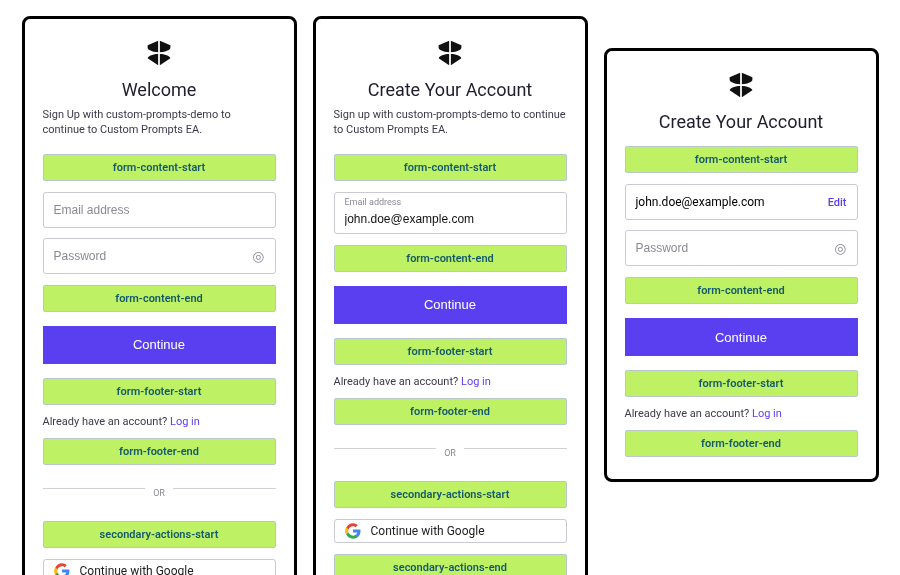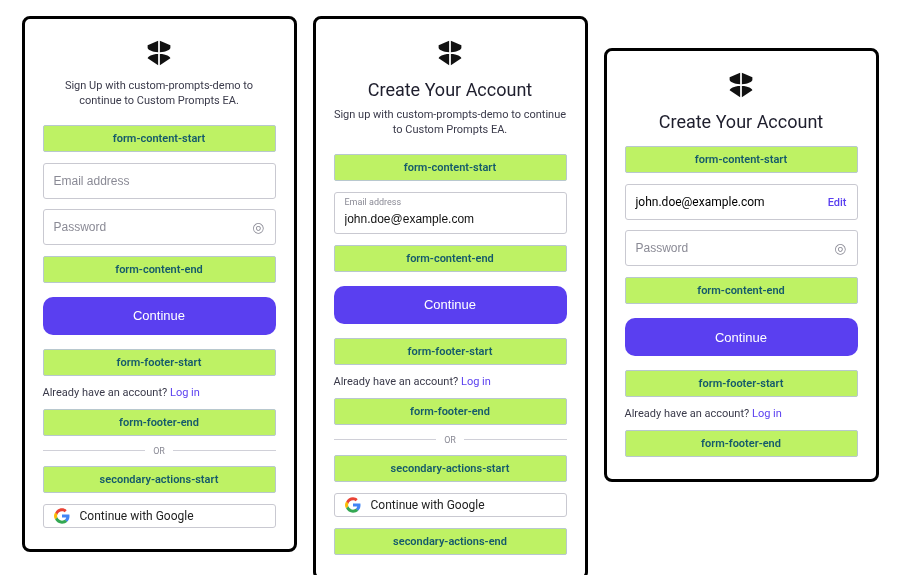--- a/index.html
+++ b/index.html
@@ -33,21 +33,21 @@
     .logo svg { width: 28px; height: 28px; display:block; }
     h1.title {
       font-size: 18px;
       font-weight: 400;
       color: #1e1e2d;
       text-align: center;
       margin-bottom: 8px;
     }
     p.subtitle {
       font-size: 11px;
-      text-align: center;
+      text-align: left;
       color: #3a3a4a;
       margin-bottom: 10px;
       line-height: 1.35;
     }
     .slot-label {
       background: #bef264;
       border: 1px solid #b8c8ce;
       color: #155a6b;
       font-size: 11px;
       font-weight: 600;
@@ -102,36 +102,36 @@
       justify-content:space-between;
       font-size:12px;
       background:#fff;
     }
     .readonly-row .edit-link { color:#5a3ff0; font-size:11px; font-weight:500; cursor:pointer; }
     .eye-icon { color:#8a8a95; font-size:14px; cursor:pointer; }
     .btn-primary {
       background: #5a3ff0;
       color: #fff;
       border: none;
-      border-radius: 10px;
+      border-radius: 0;
       height: 38px;
       font-size: 13px;
       font-weight: 400;
       cursor: pointer;
       margin: 8px 0;
     }
     .alt-line {
       font-size: 11px;
       color: #3a3a4a;
       margin: 4px 0;
     }
     .alt-line a { color: #5a3ff0; text-decoration: none; cursor:pointer; }
     .divider {
-      display:flex; align-items:center; gap:8px;
-      margin: 4px 0;
+      display:flex; align-items:flex-start; gap:8px;
+      margin: 17px 0;
     }
     .divider::before, .divider::after {
       content:""; flex:1; height:1px; background:#d0d0d8;
     }
     .divider span { font-size:9px; color:#8a8a95; }
     .social-btn {
       border:1px solid #c9c9d1;
       border-radius:3px;
       height:24px;
       display:flex;
@@ -153,20 +153,21 @@
   <div class="logo">
     <svg viewBox="0 0 32 32">
         <g fill="#111">
           <path d="M15 2 L3 7 L3 10 C3 12 8 15 15 15 Z"></path>
           <path d="M17 2 L29 7 L29 10 C29 12 24 15 17 15 Z"></path>
           <path d="M15 17 C8 17 3 20 3 22 L15 30 Z"></path>
           <path d="M17 17 C24 17 29 20 29 22 L17 30 Z"></path>
         </g>
       </svg>
   </div>
+  <h1 class="title">Welcome</h1>
   <p class="subtitle">Sign Up with custom-prompts-demo to continue to Custom Prompts EA.</p>
 
   <div class="slot-label">form-content-start</div>
 
   <div class="field">
     <input type="text" placeholder="Email address" style="">
   </div>
   <div class="field">
     <input type="password" placeholder="Password" style="">
     <span class="eye-icon">◎</span>

